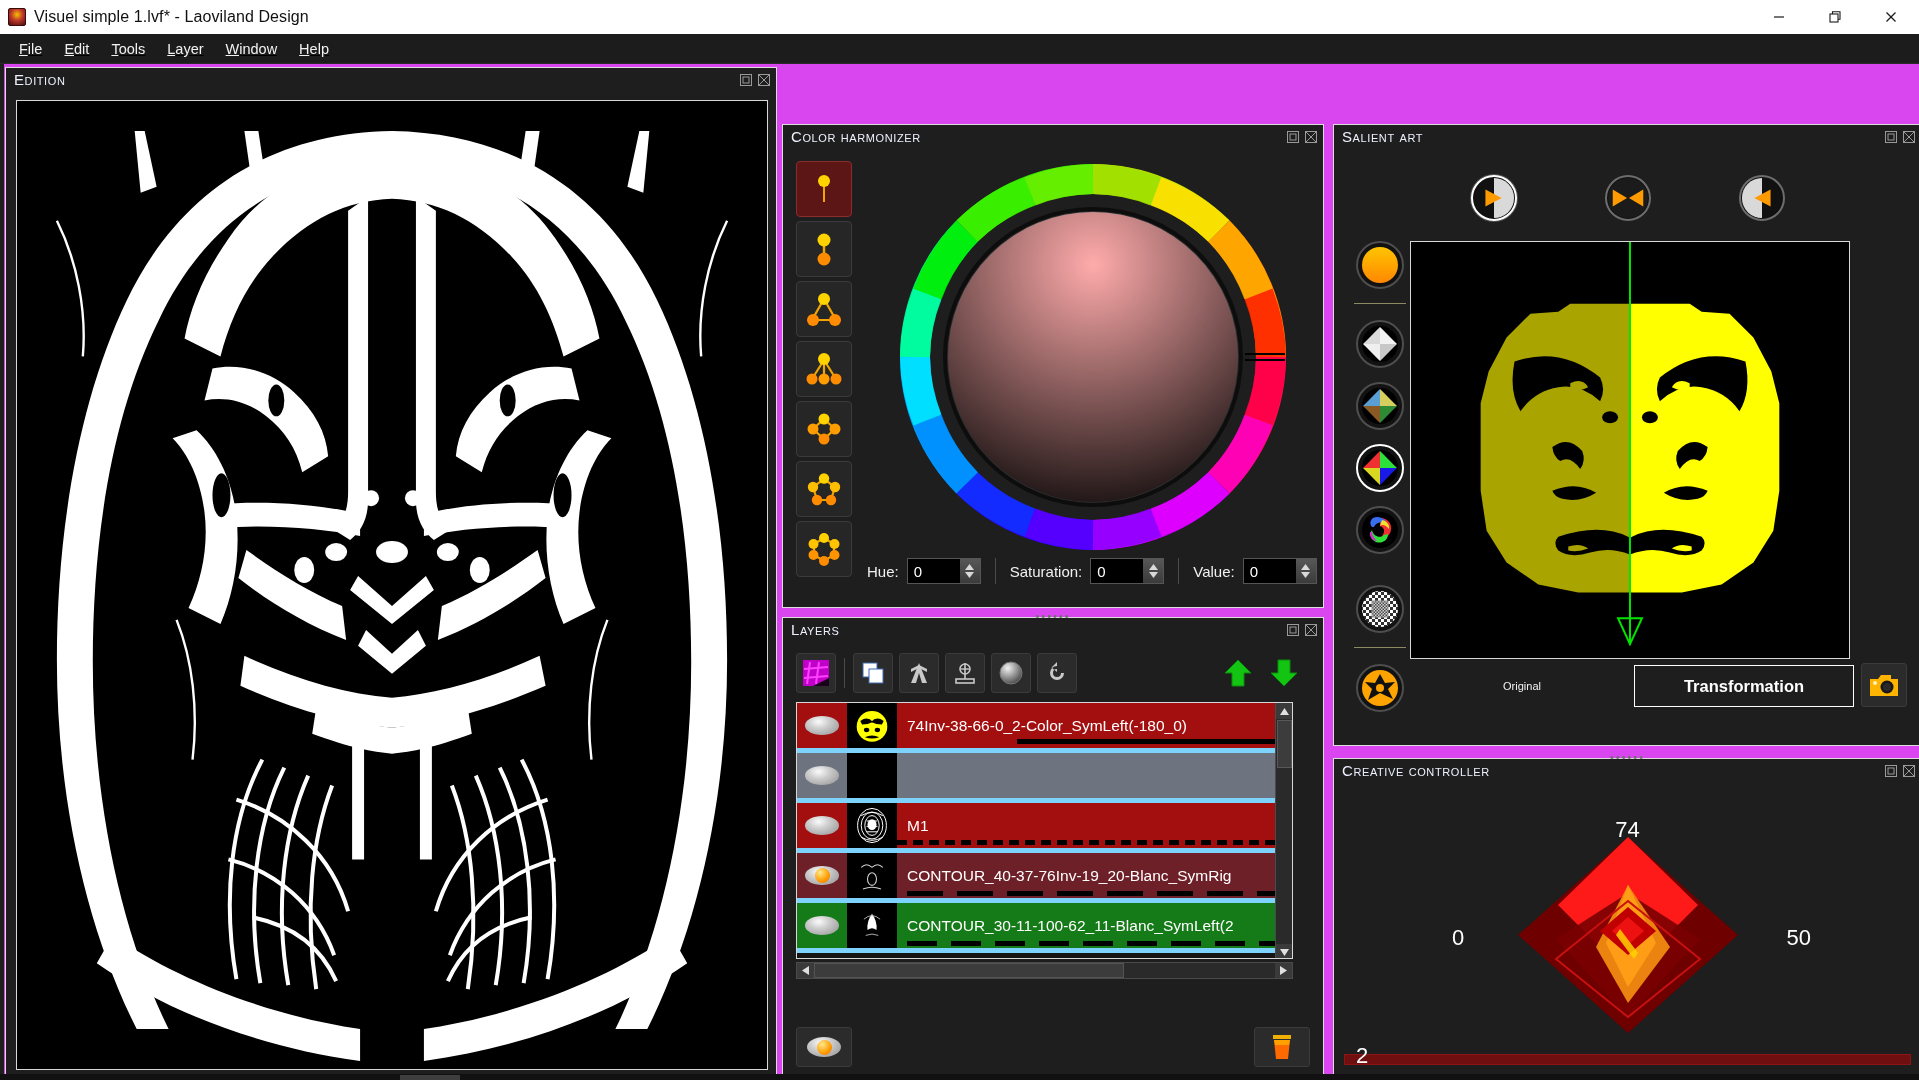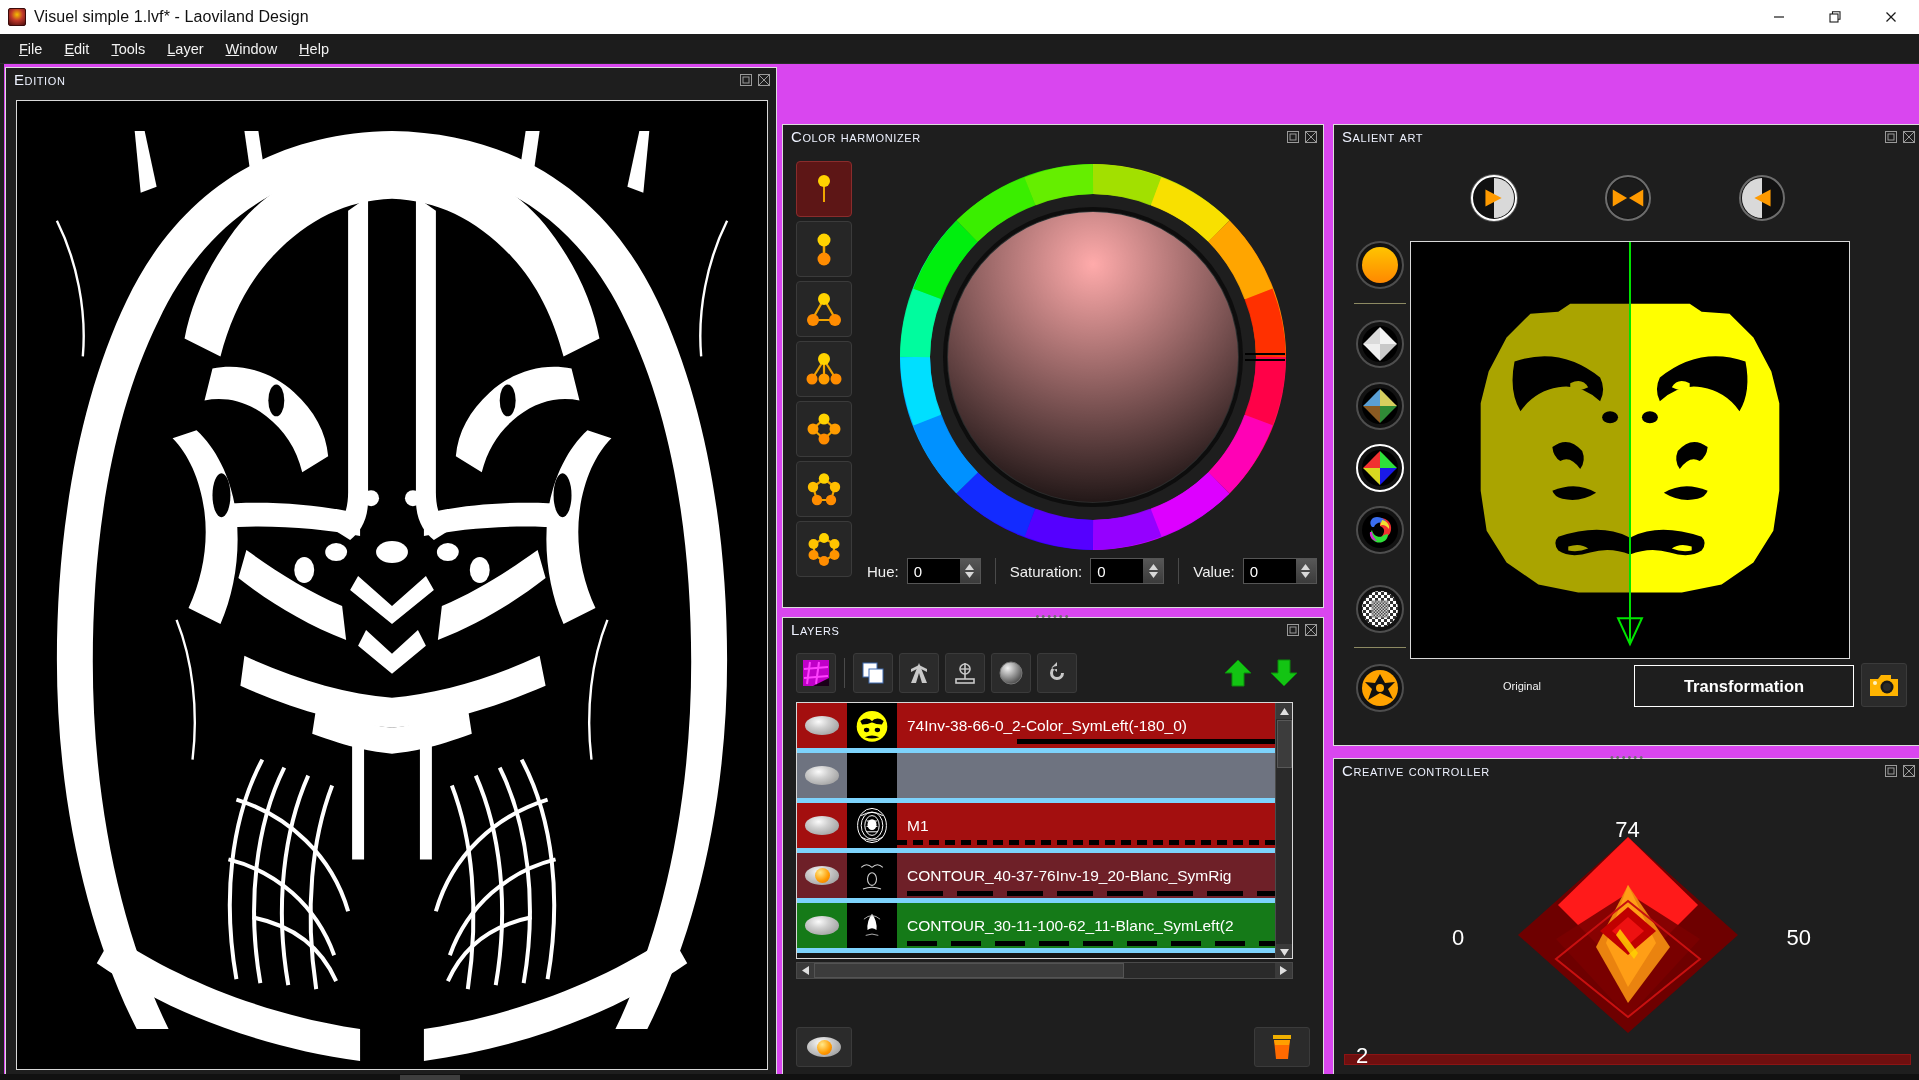--- a/index.html
+++ b/index.html
@@ -12,21 +12,21 @@
   .app-icon{ width:18px;height:18px;margin-left:8px;margin-right:8px;
     background:radial-gradient(circle at 50% 35%, #f5c000 0%, #c0392b 45%, #4a0d0d 100%);
     border:1px solid #3a0a0a; border-radius:2px; flex:none; }
   .title-text{ font-size:16px; color:#111; letter-spacing:.1px; }
   .win-btns{ position:absolute; right:0; top:0; height:34px; display:flex; }
   .win-btn{ width:56px;height:34px; display:flex;align-items:center;justify-content:center;
     color:#1a1a1a; }
   .win-btn svg{ display:block; }
 
   .menubar{ height:30px; background:#1c1c1c; display:flex; align-items:center;
-    padding-left:8px; border-bottom:1px solid #2a2a2a;}
+    padding-left:8px; border-bottom:1px solid #2a2a2a;text-decoration:underline;}
   .menu-item{ color:#f2f2f2; font-size:14.5px; padding:4px 11px; cursor:default;}
   .menu-item u{ text-decoration:underline; }
 
   
   .workspace{ position:absolute; left:4px; top:64px; width:1919px; height:1016px;
     background:#d946ef; }
 
   .panel{ position:absolute; background:#1e1e1e; border:1px solid #dcdcdc; }
   .panel-head{ height:28px; position:relative; }
   .panel-title{ color:#eef2ff; font-size:15px; letter-spacing:.6px;

